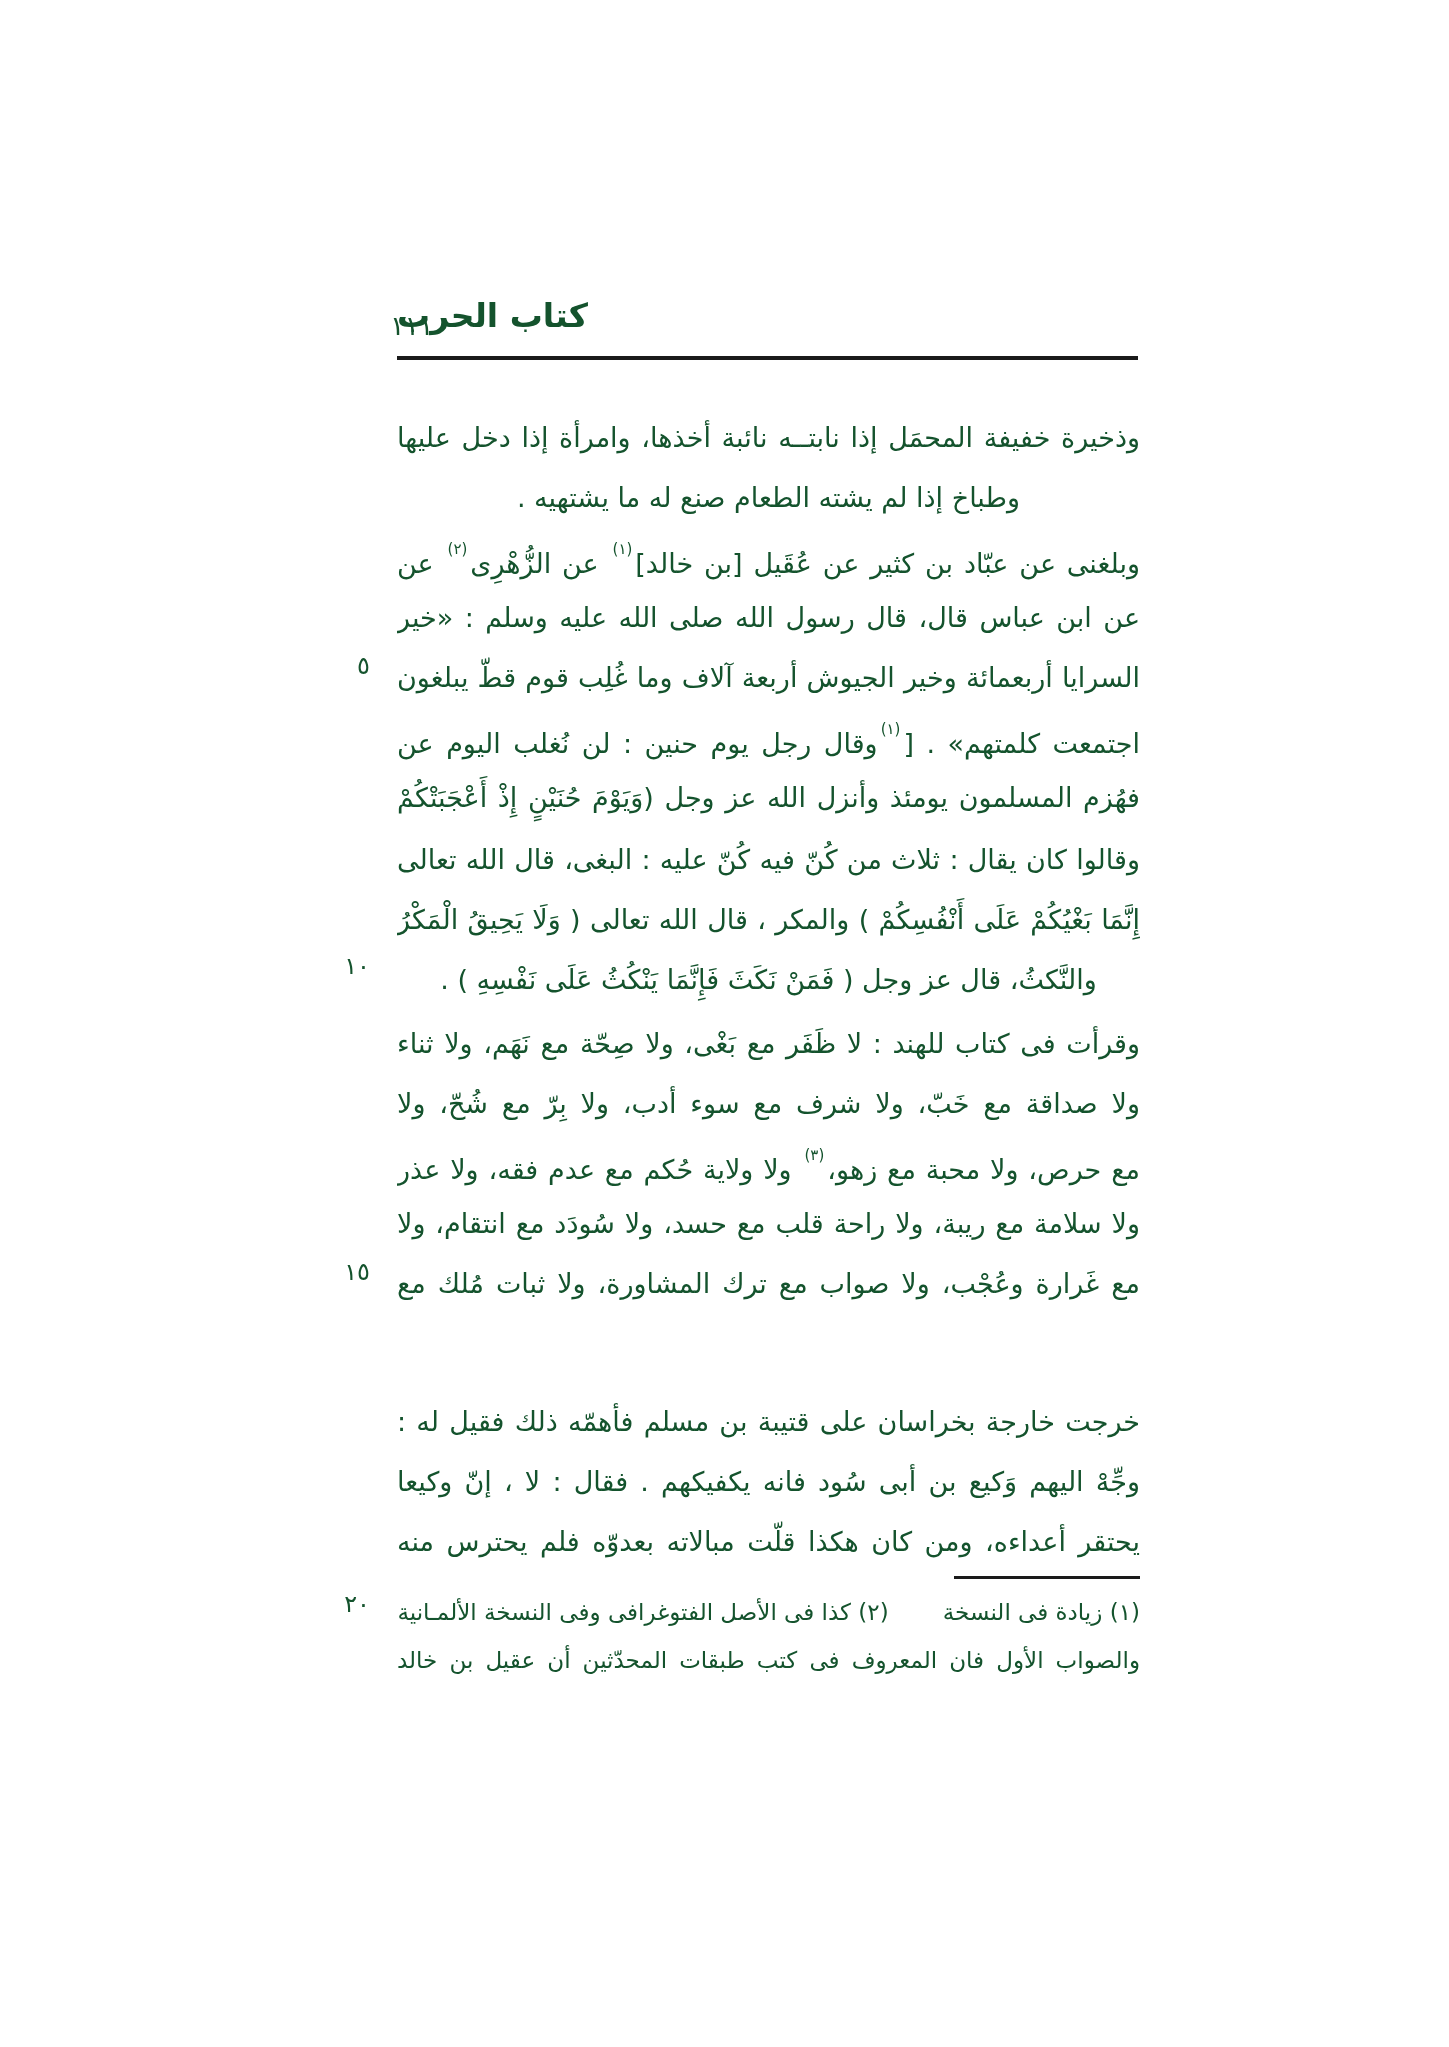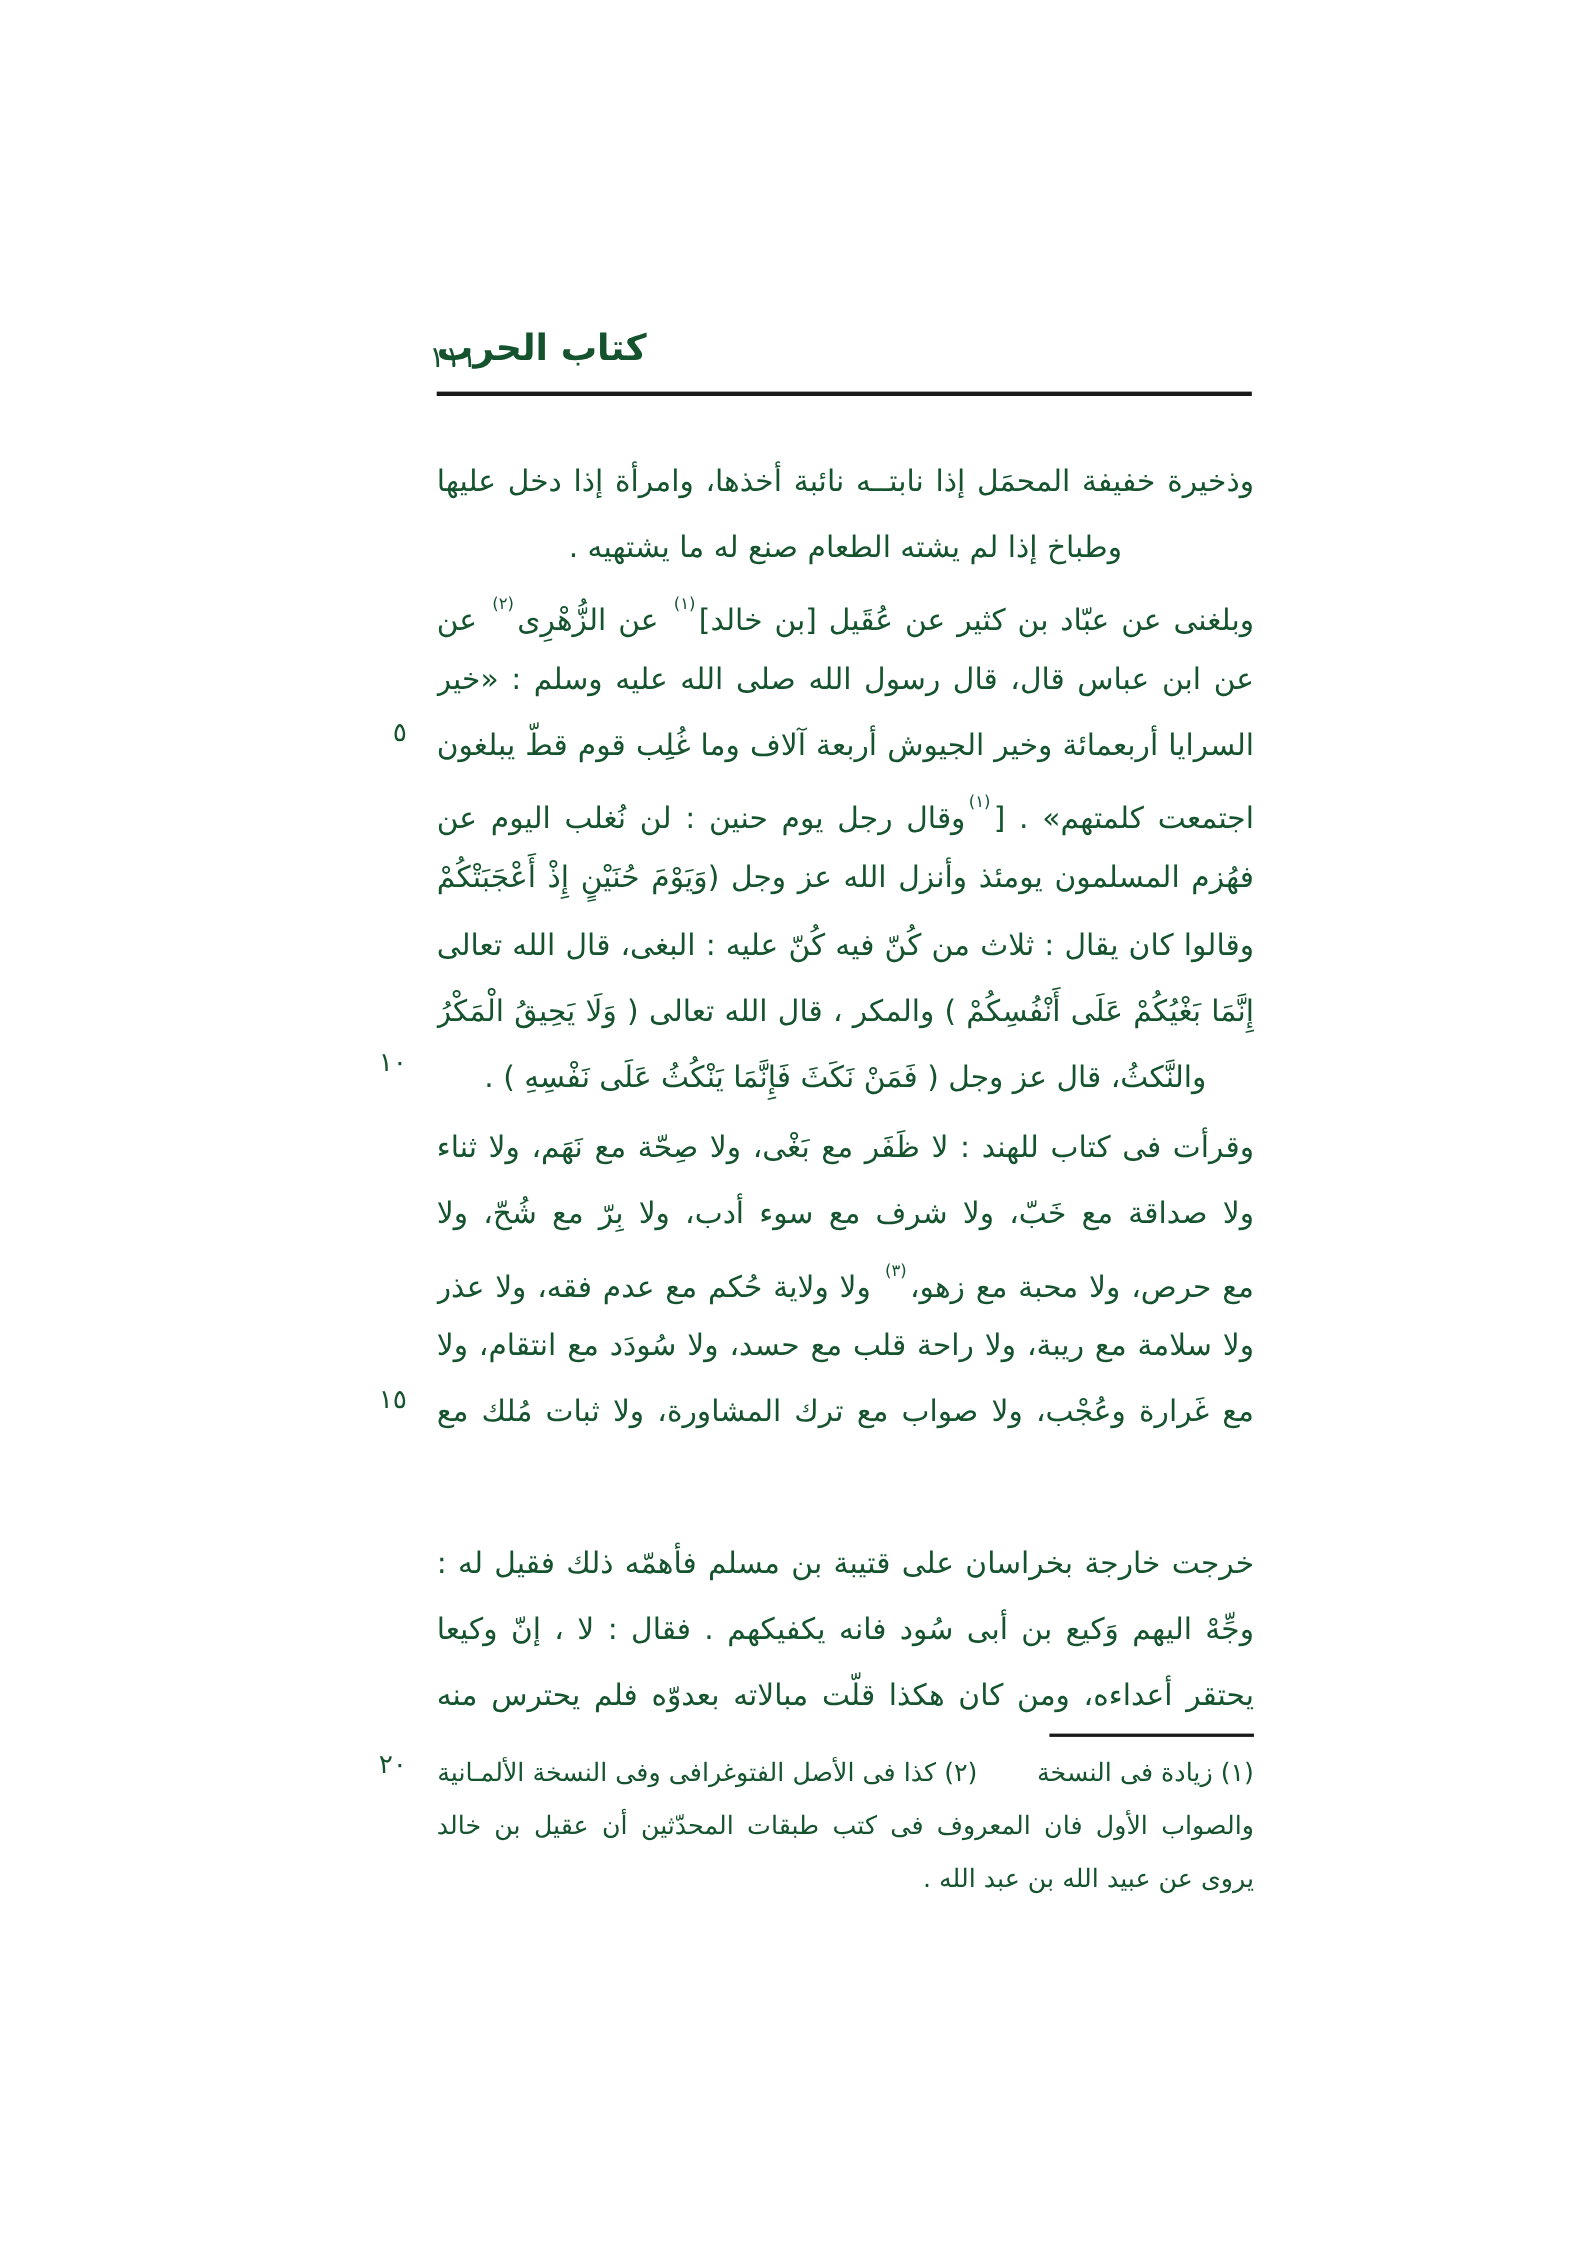--- a/index.html
+++ b/index.html
@@ -116,17 +116,16 @@
 
   <div class="footnotes">
     <div class="fn-line fn-split spread">
       <span>(١) زيادة فى النسخة الألمـانية .</span>
       <span>(٢) كذا فى الأصل الفتوغرافى وفى النسخة الألمـانية : الزبيرى</span>
     </div>
     <div class="fn-line full">
       <span>والصواب الأول فان المعروف فى كتب طبقات المحدّثين أن عقيل بن خالد يروى عن الزهرى والزهرى</span>
     </div>
     <div class="fn-line fn-split lead">
-      <span>يروى عن عبيد الله بن عبد الله .</span>
     </div>
   </div>
 
 </div>
 
 </body></html>

